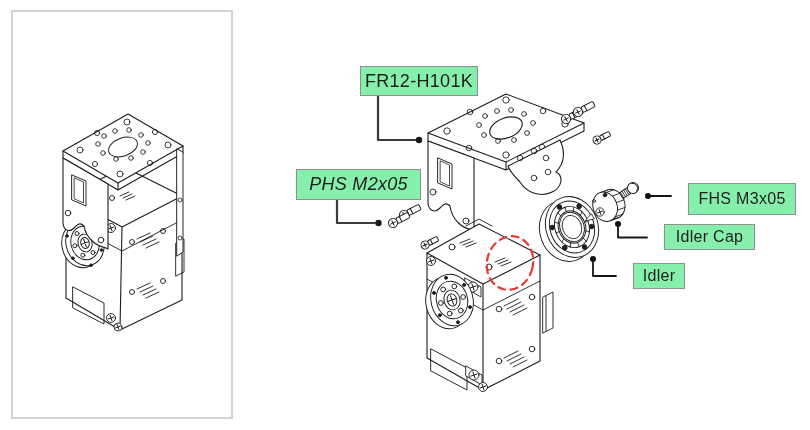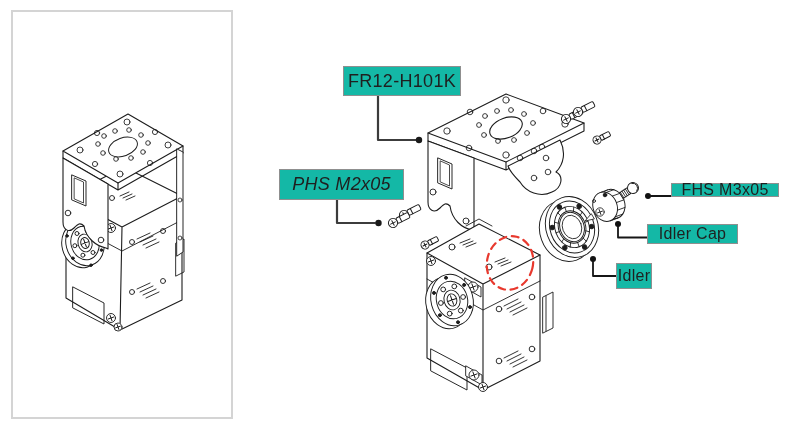--- a/index.html
+++ b/index.html
@@ -1,30 +1,30 @@
 <!DOCTYPE html>
 <html><head>
 <meta charset="utf-8">
 <style>
   html,body{margin:0;padding:0;background:#fff;width:810px;height:430px;overflow:hidden;
     font-family:"Liberation Sans","DejaVu Sans",sans-serif;}
   .stage{position:relative;width:810px;height:430px;background:#fff;}
   .panel{position:absolute;left:11px;top:10px;width:222px;height:409px;
     border:2px solid #d4d4d4;background:#fff;box-sizing:border-box;}
   svg.art{position:absolute;left:0;top:0;width:810px;height:430px;}
-  .label-box{position:absolute;background:#14b8a6;border:1.5px solid #8f8f8f;
+  .label-box{position:absolute;background:#86efac;border:1.5px solid #8f8f8f;
     display:flex;align-items:center;justify-content:center;
-    color:#1f1f1f;letter-spacing:.3px;box-sizing:border-box;white-space:nowrap;}
+    color:#1f1f1f;letter-spacing:.3px;box-sizing:border-box;white-space:nowrap;margin-left:17px;}
   .lb-lg{font-size:18px;}
   .lb-sm{font-size:16px;border-width:1.4px;}
   #lbl-frame   {left:343px;top:66px;width:118px;height:30px;}
   #lbl-phs     {left:279px;top:169px;width:125px;height:31px;font-style:italic;}
-  #lbl-fhs     {left:671px;top:183px;width:108px;height:14px;}
-  #lbl-idlercap{left:647px;top:224px;width:91px;height:20px;}
-  #lbl-idler   {left:616px;top:263px;width:36px;height:26px;}
+  #lbl-fhs     {left:671px;top:183px;width:108px;height:32px;}
+  #lbl-idlercap{left:647px;top:224px;width:91px;height:26px;}
+  #lbl-idler   {left:616px;top:263px;width:52px;height:26px;}
 </style>
 </head>
 <body>
 
 <div class="stage">
 
   <div class="panel"></div>
 
   <svg class="art" viewBox="0 0 810 430" fill="none" stroke="#1c1c1c" stroke-width="1.1" stroke-linecap="round" stroke-linejoin="round">
 

